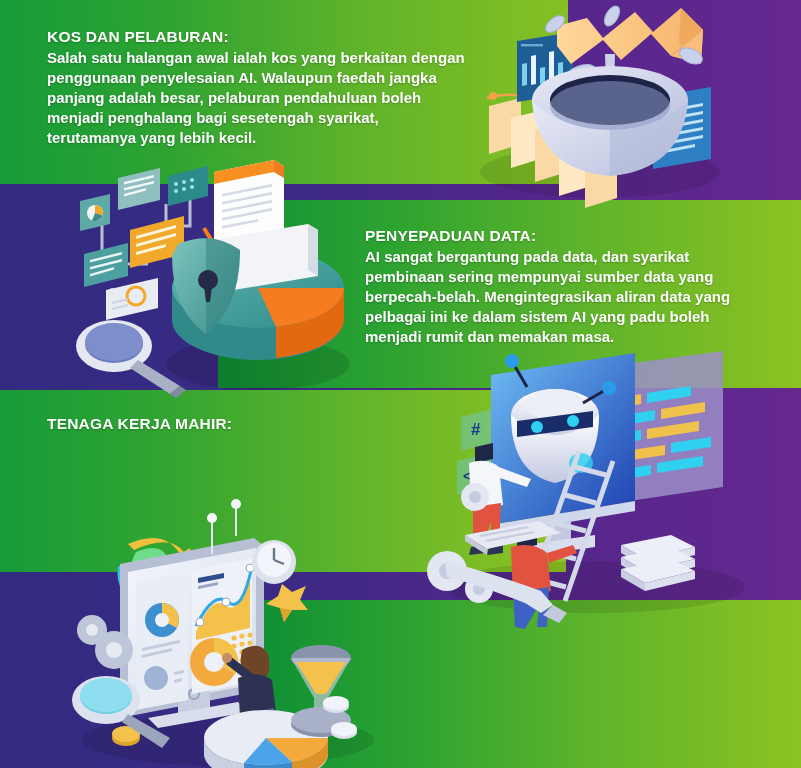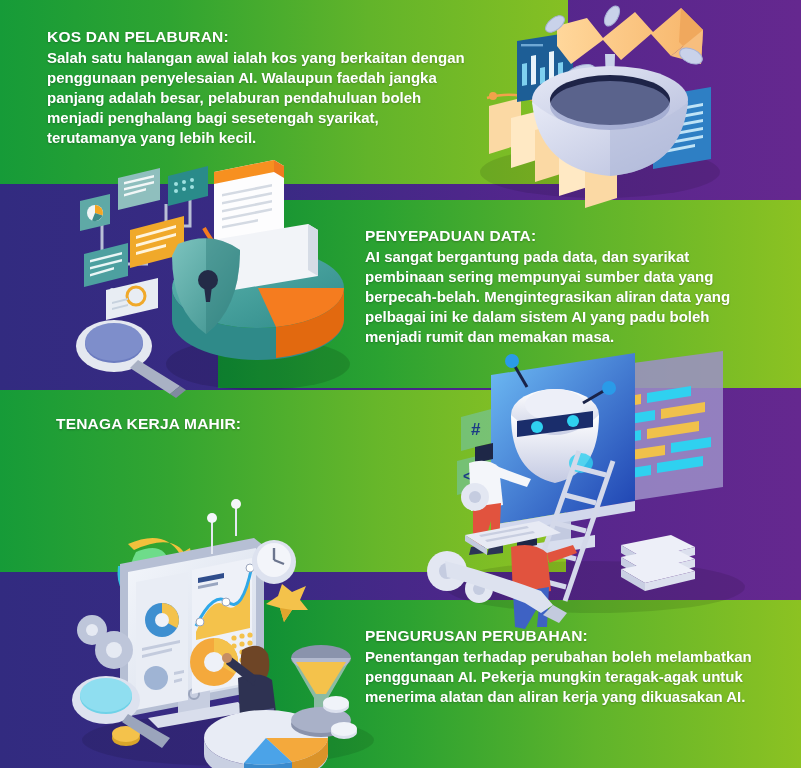--- a/index.html
+++ b/index.html
@@ -26,21 +26,21 @@
   .txt h2{
     margin:0 0 2px 0;font-size:15.5px;font-weight:bold;letter-spacing:.2px;
     text-shadow:0 1px 2px rgba(0,0,0,.25);
   }
   .txt p{
     margin:0;font-size:15px;line-height:1.33;font-weight:bold;
     text-shadow:0 1px 2px rgba(0,0,0,.25);
   }
   .t1{left:47px;top:28px;width:420px;}
   .t2{left:365px;top:227px;width:400px;}
-  .t3{left:56px;top:415px;width:390px;}
+  .t3{left:47px;top:415px;width:390px;}
   .t4{left:365px;top:627px;width:395px;}
 
   .art{position:absolute;z-index:30;}
   .art svg{display:block;overflow:visible;}
 </style>
 </head>
 <body>
 
 <div class="canvas">
 
@@ -509,18 +509,14 @@
 
   <div class="txt t1">
     <h2>KOS DAN PELABURAN:</h2>
     <p>Salah satu halangan awal ialah kos yang berkaitan dengan penggunaan penyelesaian AI. Walaupun faedah jangka panjang adalah besar, pelaburan pendahuluan boleh menjadi penghalang bagi sesetengah syarikat, terutamanya yang lebih kecil.</p>
   </div>
 
   <div class="txt t3">
     <h2>TENAGA KERJA MAHIR:</h2>
   </div>
 
-  <div class="txt t4">
-    <h2>PENGURUSAN PERUBAHAN:</h2>
-    <p>Penentangan terhadap perubahan boleh melambatkan penggunaan AI. Pekerja mungkin teragak-agak untuk menerima alatan dan aliran kerja yang dikuasakan AI.</p>
-  </div>
 
 </div>
 
 </body></html>

